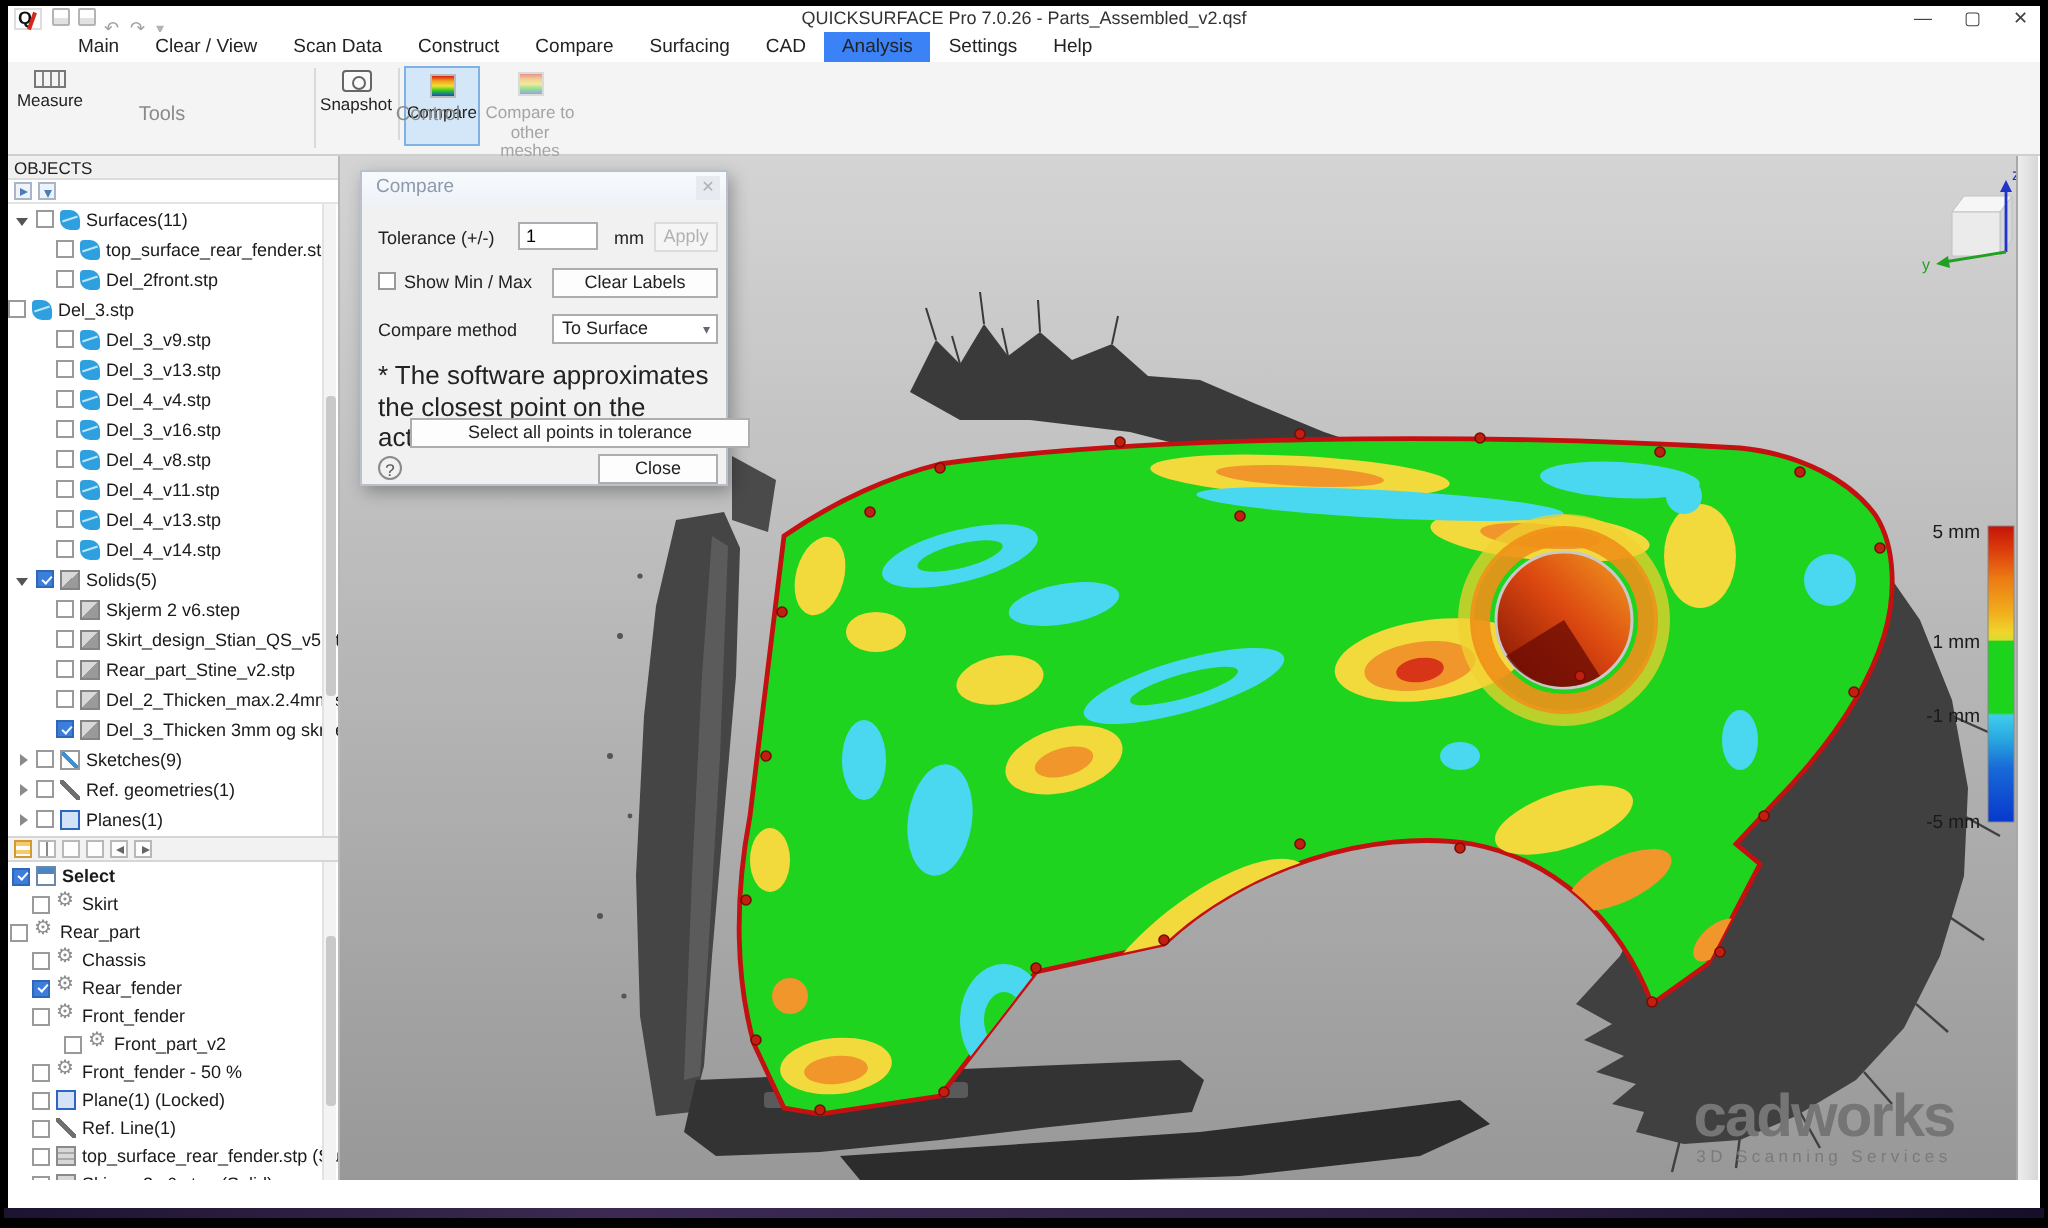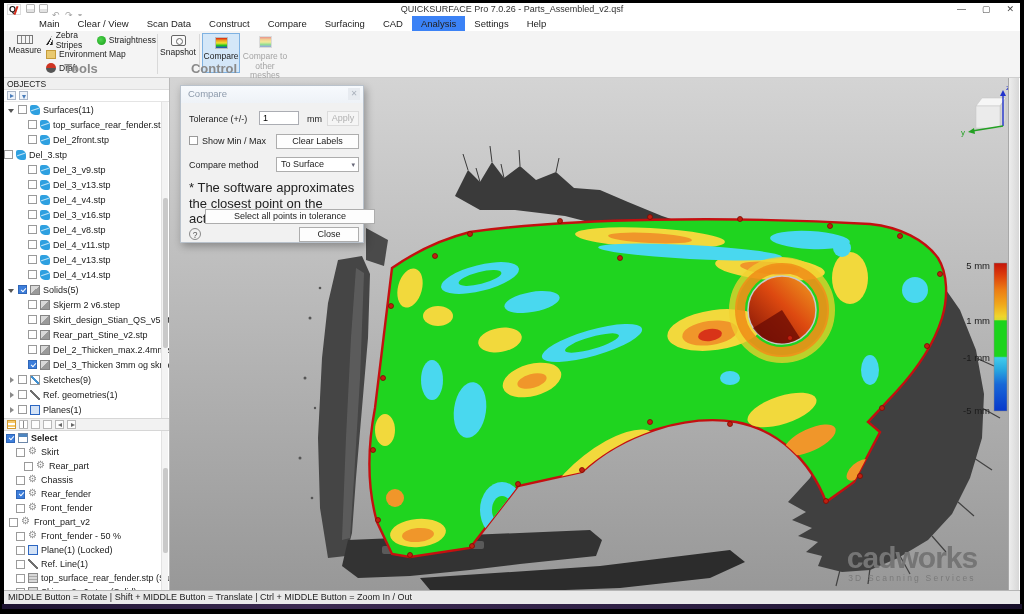--- a/index.html
+++ b/index.html
@@ -23,21 +23,21 @@
   .wbtns span { font-size:9px; color:#444; line-height:13px; }
 
   
   .menubar { position:absolute; left:0; top:13px; width:1016px; height:15px; background:#fff; display:flex; align-items:center; padding-left:26px; }
   .mtab { font-size:9.5px; color:#222; padding:1px 9px; height:15px; line-height:14px; }
   .mtab.active { background:#3b82f6; }
 
   
   .ribbon { position:absolute; left:0; top:28px; width:1016px; height:47px; background:#f4f4f4; border-bottom:1px solid #cfcfcf; }
   .rgroup { position:absolute; top:0; height:46px; }
-  .rlabel { position:absolute; bottom:1px; width:100%; text-align:center; font-size:13px; color:#8a8a8a;font-weight:bold; }
+  .rlabel { position:absolute; bottom:14px; width:100%; text-align:center; font-size:10px; color:#8a8a8a; }
   .rsep { position:absolute; top:3px; width:1px; height:40px; background:#d9d9d9; }
   .bigbtn { position:absolute; top:2px; width:38px; height:34px; text-align:center; font-size:8.5px; color:#222; }
   .bigbtn .bicon { display:block; margin:2px auto 1px auto; }
   .smallbtn { display:flex; align-items:center; gap:3px; font-size:8.5px; color:#222; height:12px; }
   .ic-measure { width:16px; height:9px; border:1px solid #777; background:repeating-linear-gradient(90deg, transparent 0 3px, #888 3px 4px); }
   .ic-zebra { width:11px; height:10px; background:repeating-linear-gradient(115deg,#222 0 2px,#eee 2px 4px); clip-path:polygon(0 100%,100% 0,100% 100%,0 100%,0 20%); }
   .ic-env { width:10px; height:9px; background:#e9c96f; border:1px solid #c59b3a; }
   .ic-draft { width:10px; height:10px; border-radius:50%; background:linear-gradient(#cf3422 50%, #555 50%); }
   .ic-straight { width:9px; height:9px; border-radius:50%; background:radial-gradient(circle at 40% 40%, #4ed44e, #169c16); }
   .ic-snap { width:15px; height:11px; border:1px solid #666; border-radius:2px; position:relative; background:#fafafa; }
@@ -148,40 +148,20 @@
       <div class="mtab">Settings</div>
       <div class="mtab">Help</div>
     </div>
 
   <div class="ribbon">
     <div class="rgroup" style="left:2px; width:150px;">
       <div class="bigbtn" style="left:0;">
         <span class="bicon ic-measure"></span>
         <span>Measure</span>
       </div>
-      <div style="position:absolute; left:40px; top:3px;">
-        <div style="display:flex; gap:10px;">
-          <div class="smallbtn">
-            <span class="ic-zebra"></span>
-            <span>Zebra Stripes</span>
-          </div>
-          <div class="smallbtn">
-            <span class="ic-straight"></span>
-            <span>Straightness</span>
-          </div>
-        </div>
-        <div class="smallbtn" style="margin-top:2px;">
-          <span class="ic-env"></span>
-          <span>Environment Map</span>
-        </div>
-        <div class="smallbtn" style="margin-top:2px;">
-          <span class="ic-draft"></span>
-          <span>Draft</span>
-        </div>
-      </div>
       <div class="rlabel">Tools</div>
     </div>
     <div class="rsep" style="left:153px;"></div>
     <div class="rgroup" style="left:155px; width:110px;">
       <div class="bigbtn" style="left:0;">
         <span class="bicon ic-snap"></span>
         <span>Snapshot</span>
       </div>
       <div class="rsep" style="left:40px; height:36px;"></div>
       <div class="btn-compare" style="left:43px;">
@@ -333,41 +313,41 @@
       <div class="trow h" style="padding-left: 2px;">
             <span class="cb on"></span>
             <span class="ico ico-table"></span>
             <span class="lbl b">Select</span>
           </div>
           <div class="trow h" style="padding-left: 12px;">
             <span class="cb"></span>
             <span class="ico ico-gear"></span>
             <span class="lbl">Skirt</span>
           </div>
-          <div class="trow h" style="padding-left: 20px;">
+          <div class="trow h" style="padding-left: 1px;">
             <span class="cb"></span>
             <span class="ico ico-gear"></span>
             <span class="lbl">Rear_part</span>
           </div>
           <div class="trow h" style="padding-left: 12px;">
             <span class="cb"></span>
             <span class="ico ico-gear"></span>
             <span class="lbl">Chassis</span>
           </div>
           <div class="trow h" style="padding-left: 12px;">
             <span class="cb on"></span>
             <span class="ico ico-gear"></span>
             <span class="lbl">Rear_fender</span>
           </div>
           <div class="trow h" style="padding-left: 12px;">
             <span class="cb"></span>
             <span class="ico ico-gear"></span>
             <span class="lbl">Front_fender</span>
           </div>
-          <div class="trow h" style="padding-left: 5px;">
+          <div class="trow h" style="padding-left: 28px;">
             <span class="cb"></span>
             <span class="ico ico-gear"></span>
             <span class="lbl">Front_part_v2</span>
           </div>
           <div class="trow h" style="padding-left: 12px;">
             <span class="cb"></span>
             <span class="ico ico-gear"></span>
             <span class="lbl">Front_fender - 50 %</span>
           </div>
           <div class="trow h" style="padding-left: 12px;">
@@ -603,17 +583,14 @@
         <span>To Surface</span>
         <span class="arrow">▾</span>
       </div>
       <div class="dnote" style="left:8px; top:77px; width:170px;">* The software approximates the closest point on the actual surfaces</div>
       <button class="dbtn" style="left:24px; top:106px; width:170px;">Select all points in tolerance</button>
       <span class="dhelp" style="left:8px; top:125px;">?</span>
       <button class="dbtn" style="left:118px; top:124px; width:60px;">Close</button>
     </div>
   </div>
 
-  <div class="statusbar">
-    <span>MIDDLE Button = Rotate | Shift + MIDDLE Button = Translate | Ctrl + MIDDLE Button = Zoom In / Out</span>
-  </div>
 </div>
 <div class="taskstrip"></div>
 
 </body></html>

